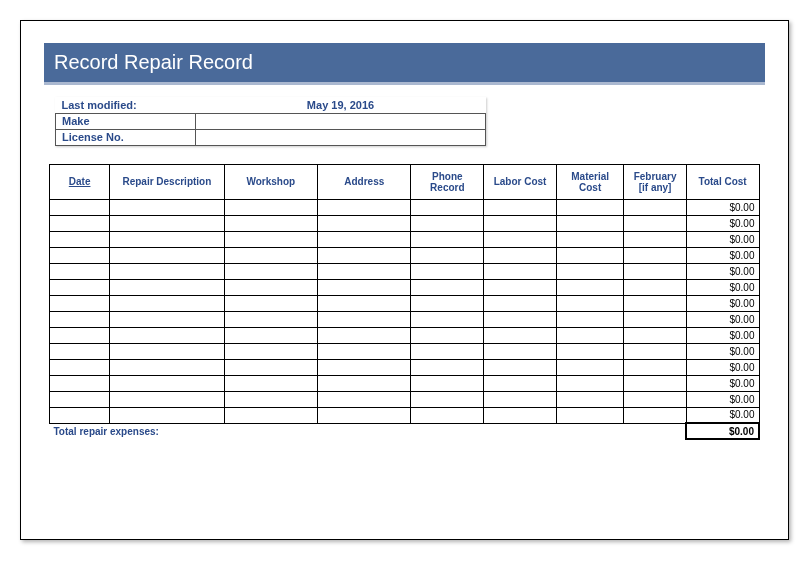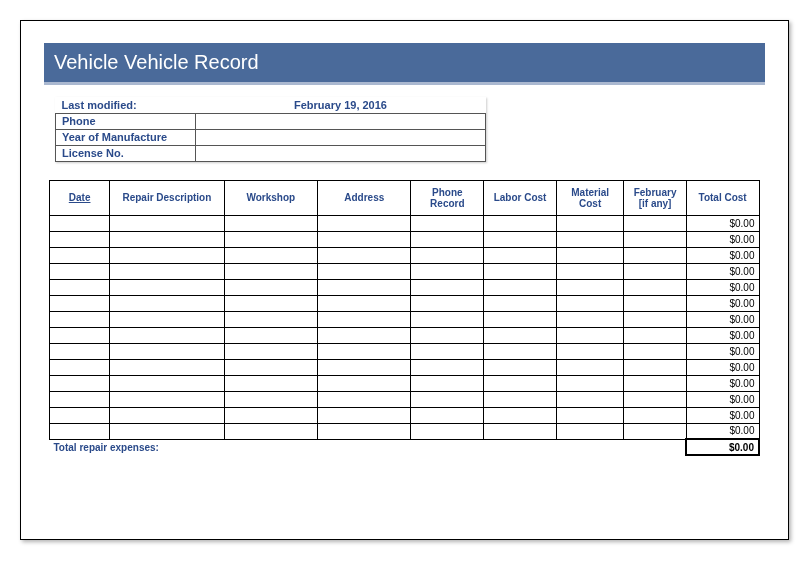--- a/index.html
+++ b/index.html
@@ -94,34 +94,30 @@
   .col-labor { width: 70px; }
   .col-mat { width: 65px; }
   .col-war { width: 60px; }
   .col-total { width: 70px; }
 </style>
 </head>
 <body>
 
 <div class="page">
 
-  <div class="title-bar">Vehicle Vehicle Record</div>
+  <div class="title-bar">Record Repair Record</div>
 
   <table class="meta-table">
     <tbody>
         <tr>
       <td class="lbl" style="border:none">Last modified:</td>
-      <td class="val" style="border:none">February 19, 2016</td>
+      <td class="val" style="border:none">May 19, 2016</td>
     </tr>
     <tr>
-      <td class="lbl">Phone</td>
-      <td class="val"></td>
-    </tr>
-    <tr>
-      <td class="lbl">Year of Manufacture</td>
+      <td class="lbl">Make</td>
       <td class="val"></td>
     </tr>
     <tr>
       <td class="lbl">License No.</td>
       <td class="val"></td>
     </tr>
   </tbody>
     </table>
 
   <table class="records">

